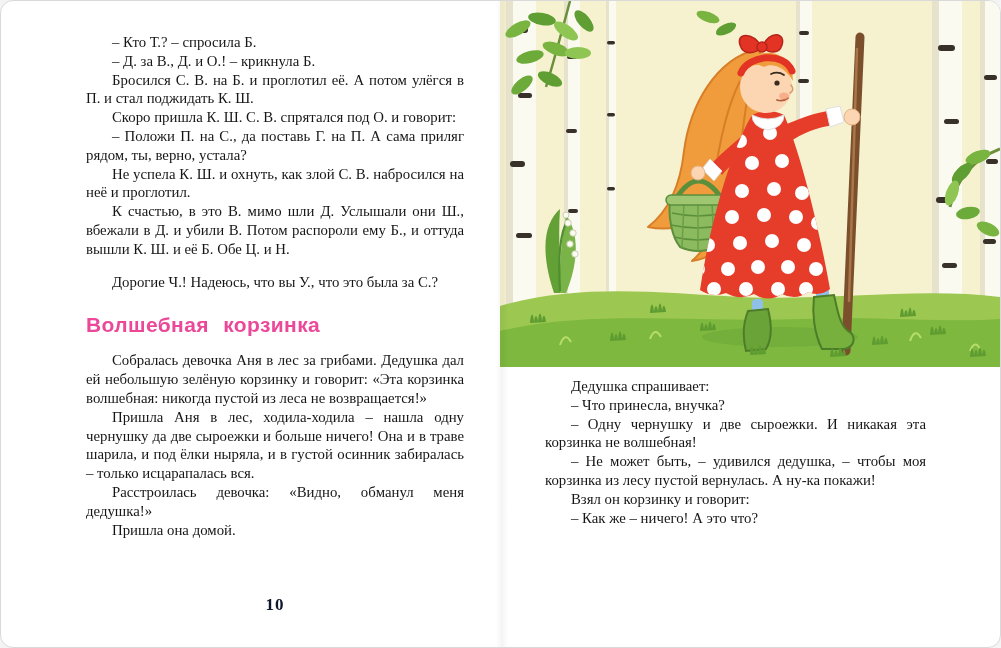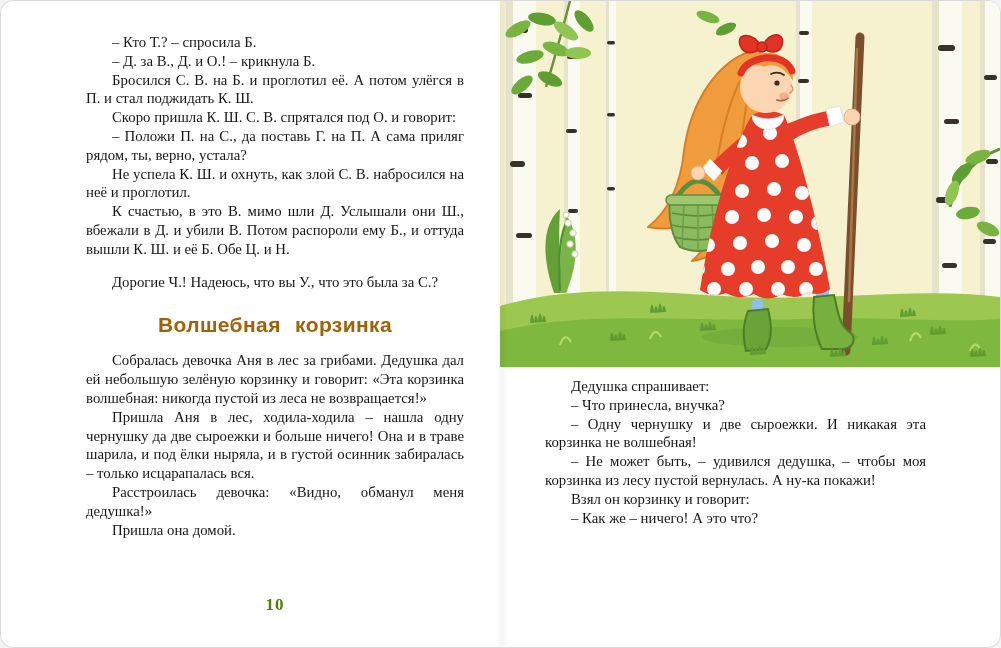--- a/index.html
+++ b/index.html
@@ -27,32 +27,31 @@
   p.bodyline{
     margin:0;
     font-size:14.8px;
     line-height:18.8px;
     text-align:justify;
     text-indent:26px;
   }
   p.note-par{margin-top:14px;}
   .story-heading{
     margin:22px 0 14px 0;
-    text-align:center;
     font-family:"Liberation Sans", sans-serif;
     font-weight:bold;
     font-size:21px;
     letter-spacing:0.4px;
     word-spacing:8px;
-    color:#a16207;
+    color:#ec4899;
   }
   .pagenum{
     position:absolute;bottom:32px;
     font-size:17px;font-weight:bold;
-    color:#4d7c0f;
+    color:#0f172a;
     text-align:center;
     letter-spacing:1px;
   }
   .pagenum.pn-left{left:85px;width:378px;}
   .pagenum.pn-right{left:565px;width:381px;}
   .illustration{
     position:absolute;top:0;right:0;width:500px;height:366px;
   }
   .illustration svg{display:block;width:100%;height:100%;}
 </style>

